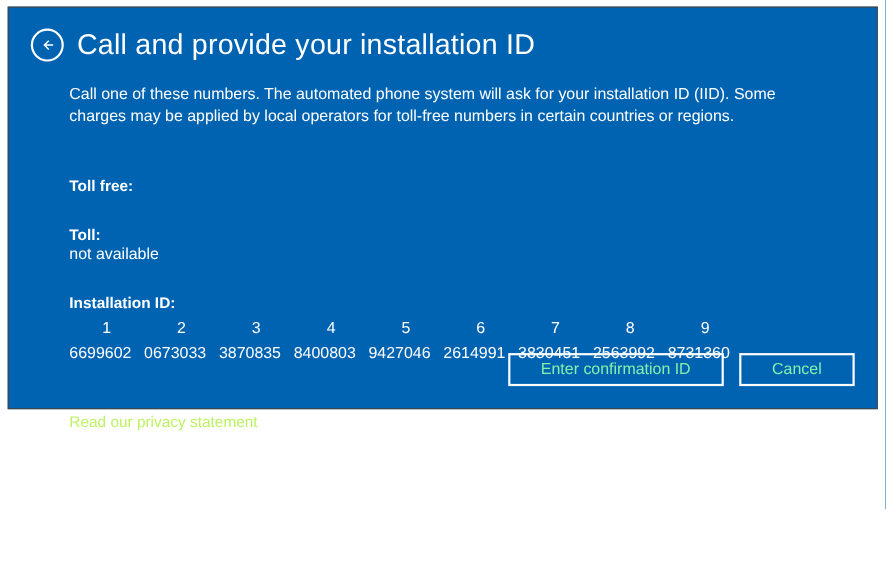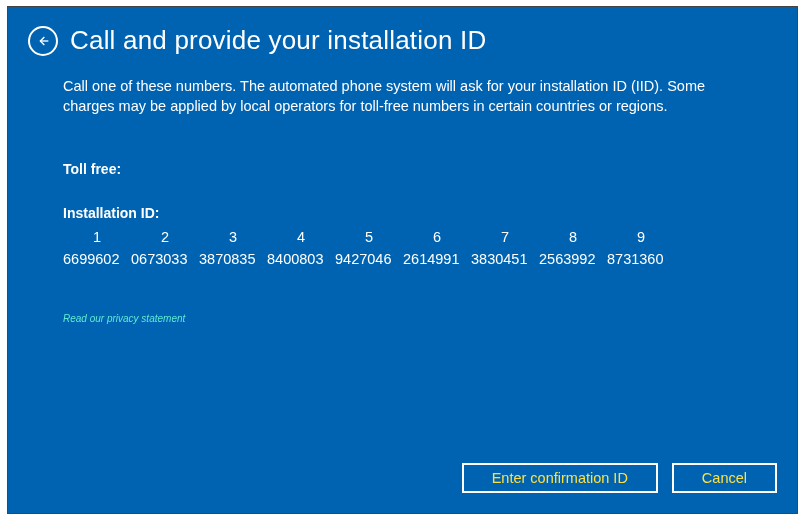--- a/index.html
+++ b/index.html
@@ -12,21 +12,21 @@
       height: 520px;
       background: #fff;
       font-family: "Segoe UI", Tahoma, sans-serif;
       overflow: hidden;
     }
     .window {
       position: absolute;
       left: 7px;
       top: 6px;
       width: 791px;
-      height: 508px;
+      height: 366px;
       background: #0063b1;
       border: 1px solid #444;
       color: #fff;
     }
     .header {
       display: flex;
       align-items: center;
       padding: 18px 20px 0 20px;
     }
     .back-button {
@@ -91,38 +91,37 @@
       align-items: flex-end;
     }
     .iid-value-cell {
       width: 68px;
       text-align: left;
       font-size: 14.5px;
       font-weight: 400;
       padding-left: 0;
     }
     .privacy-link {
-      color: #5eead4;
-      font-size: 10px;
+      color: #bef264;
+      font-size: 14px;
       cursor: pointer;
       margin-top: 18px;
       display: inline-block;
-      font-style: italic;
     }
     .footer {
       position: absolute;
       bottom: 20px;
       right: 20px;
       display: flex;
       gap: 14px;
     }
     .btn {
       border: 2px solid #fff;
       background: transparent;
-      color: #fde047;
+      color: #86efac;
       font-size: 14.5px;
       font-family: inherit;
       padding: 5px 28px;
       cursor: pointer;
       min-width: 96px;
       text-align: center;
     }
   </style>
 </head>
 <body>
@@ -138,20 +137,24 @@
     <div class="title">Call and provide your installation ID</div>
   </div>
 
   <div class="content">
     <div class="description">Call one of these numbers. The automated phone system will ask for your installation ID (IID). Some charges may be applied by local operators for toll-free numbers in certain countries or regions.</div>
 
     <div class="section">
       <div class="section-label">Toll free:</div>
     </div>
 
+    <div class="section">
+      <div class="section-label">Toll:</div>
+      <div class="section-value">not available</div>
+    </div>
 
     <div class="section">
       <div class="section-label">Installation ID:</div>
       <div class="iid-table">
         <div class="iid-header-row">
           <div class="iid-header-cell">1</div>
           <div class="iid-header-cell">2</div>
           <div class="iid-header-cell">3</div>
           <div class="iid-header-cell">4</div>
           <div class="iid-header-cell">5</div>

